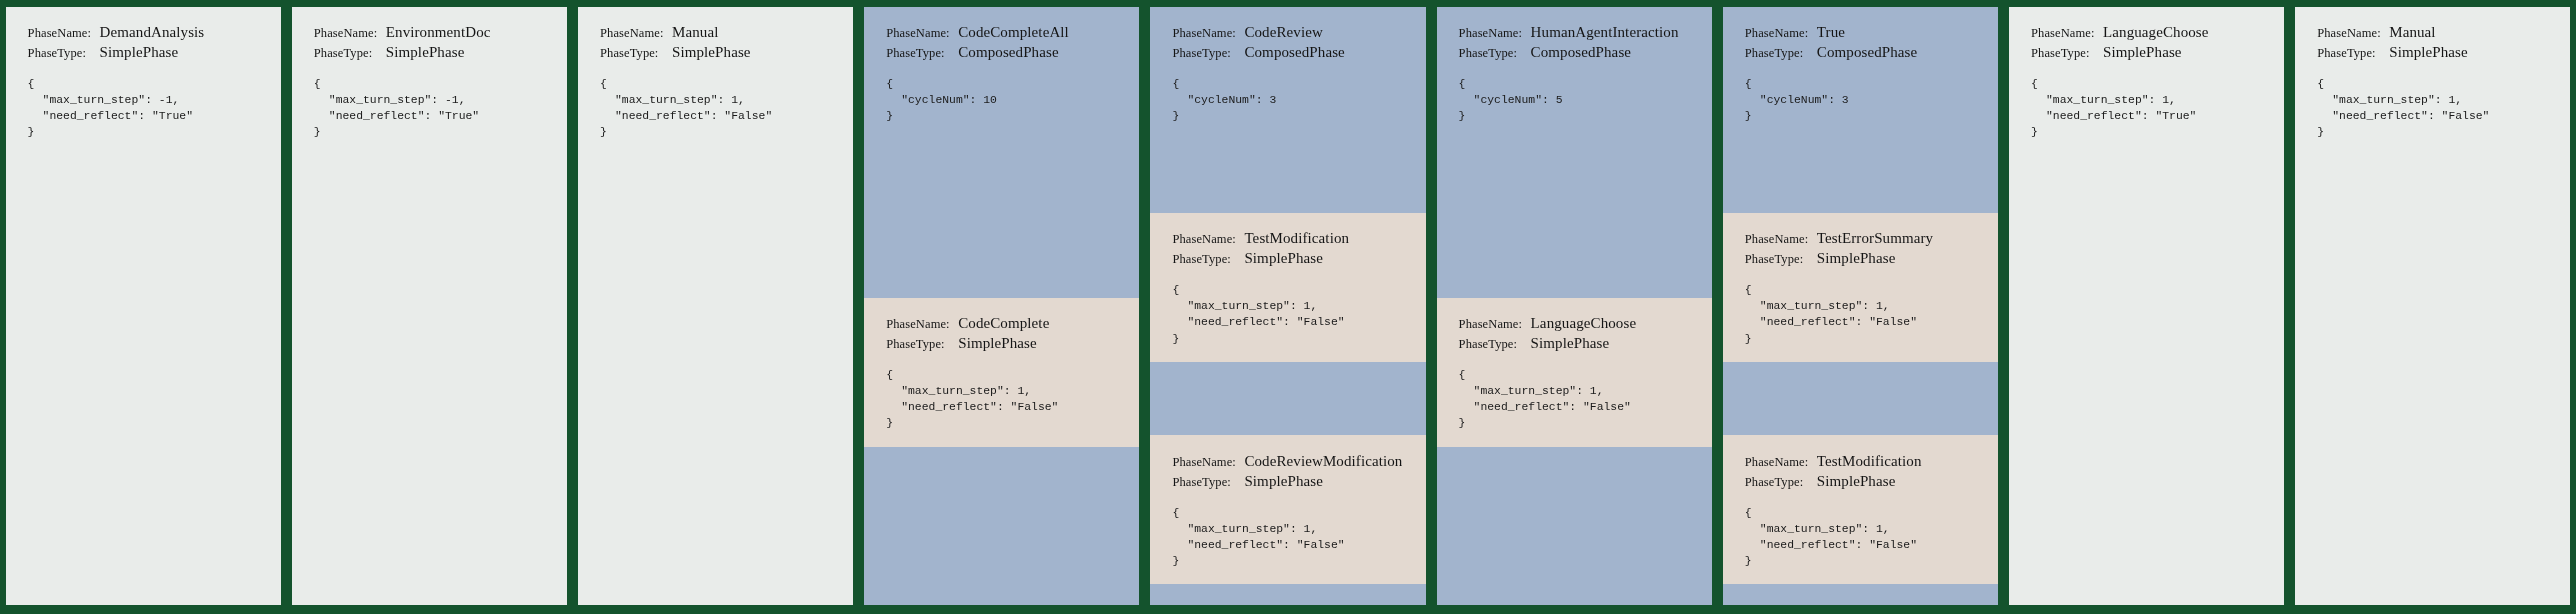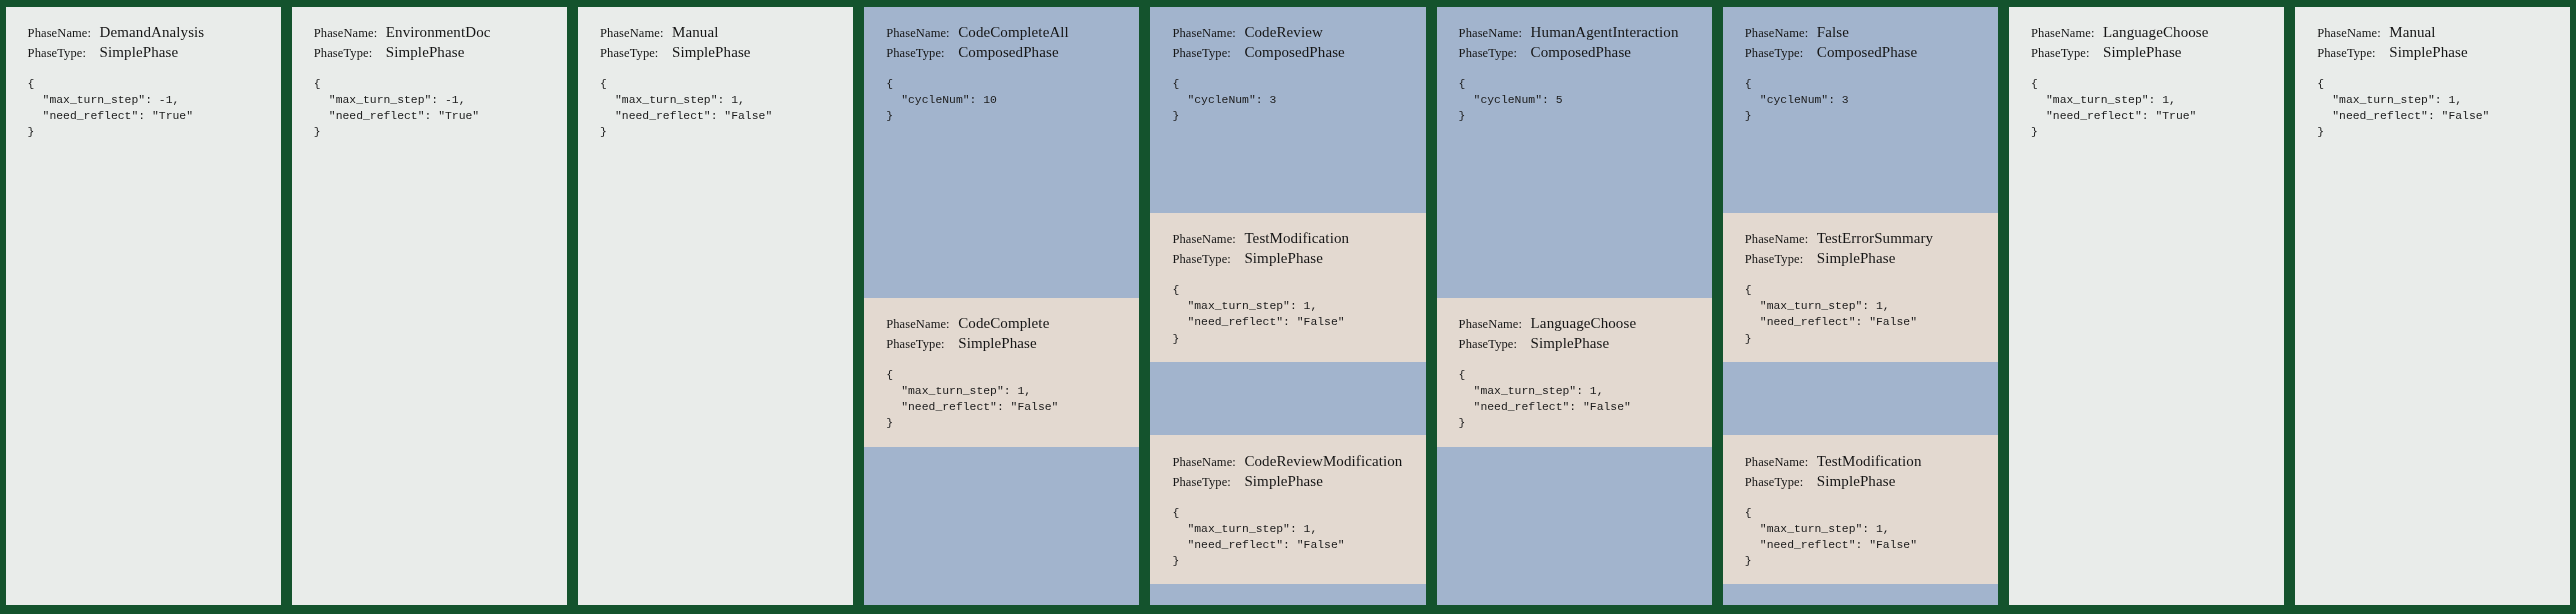--- a/index.html
+++ b/index.html
@@ -232,21 +232,21 @@
           <div class="meta-val">SimplePhase</div>
         </div>
         <div class="json-body"><div class="json-line">{</div><div class="json-line indent">"max_turn_step": 1,</div><div class="json-line indent">"need_reflect": "False"</div><div class="json-line">}</div></div>
       </div>
       <div class="filler-blue"></div>
     </div>
     <div class="panel composed">
       <div class="phase-block root-composed">
         <div class="meta-row">
           <div class="meta-key">PhaseName:</div>
-          <div class="meta-val">False</div>
+          <div class="meta-val">True</div>
         </div>
         <div class="meta-row">
           <div class="meta-key">PhaseType:</div>
           <div class="meta-val">ComposedPhase</div>
         </div>
         <div class="json-body"><div class="json-line">{</div><div class="json-line indent">"cycleNum": 3</div><div class="json-line">}</div></div>
       </div>
       <div class="filler-blue"></div>
       <div class="phase-block sub">
         <div class="meta-row">

